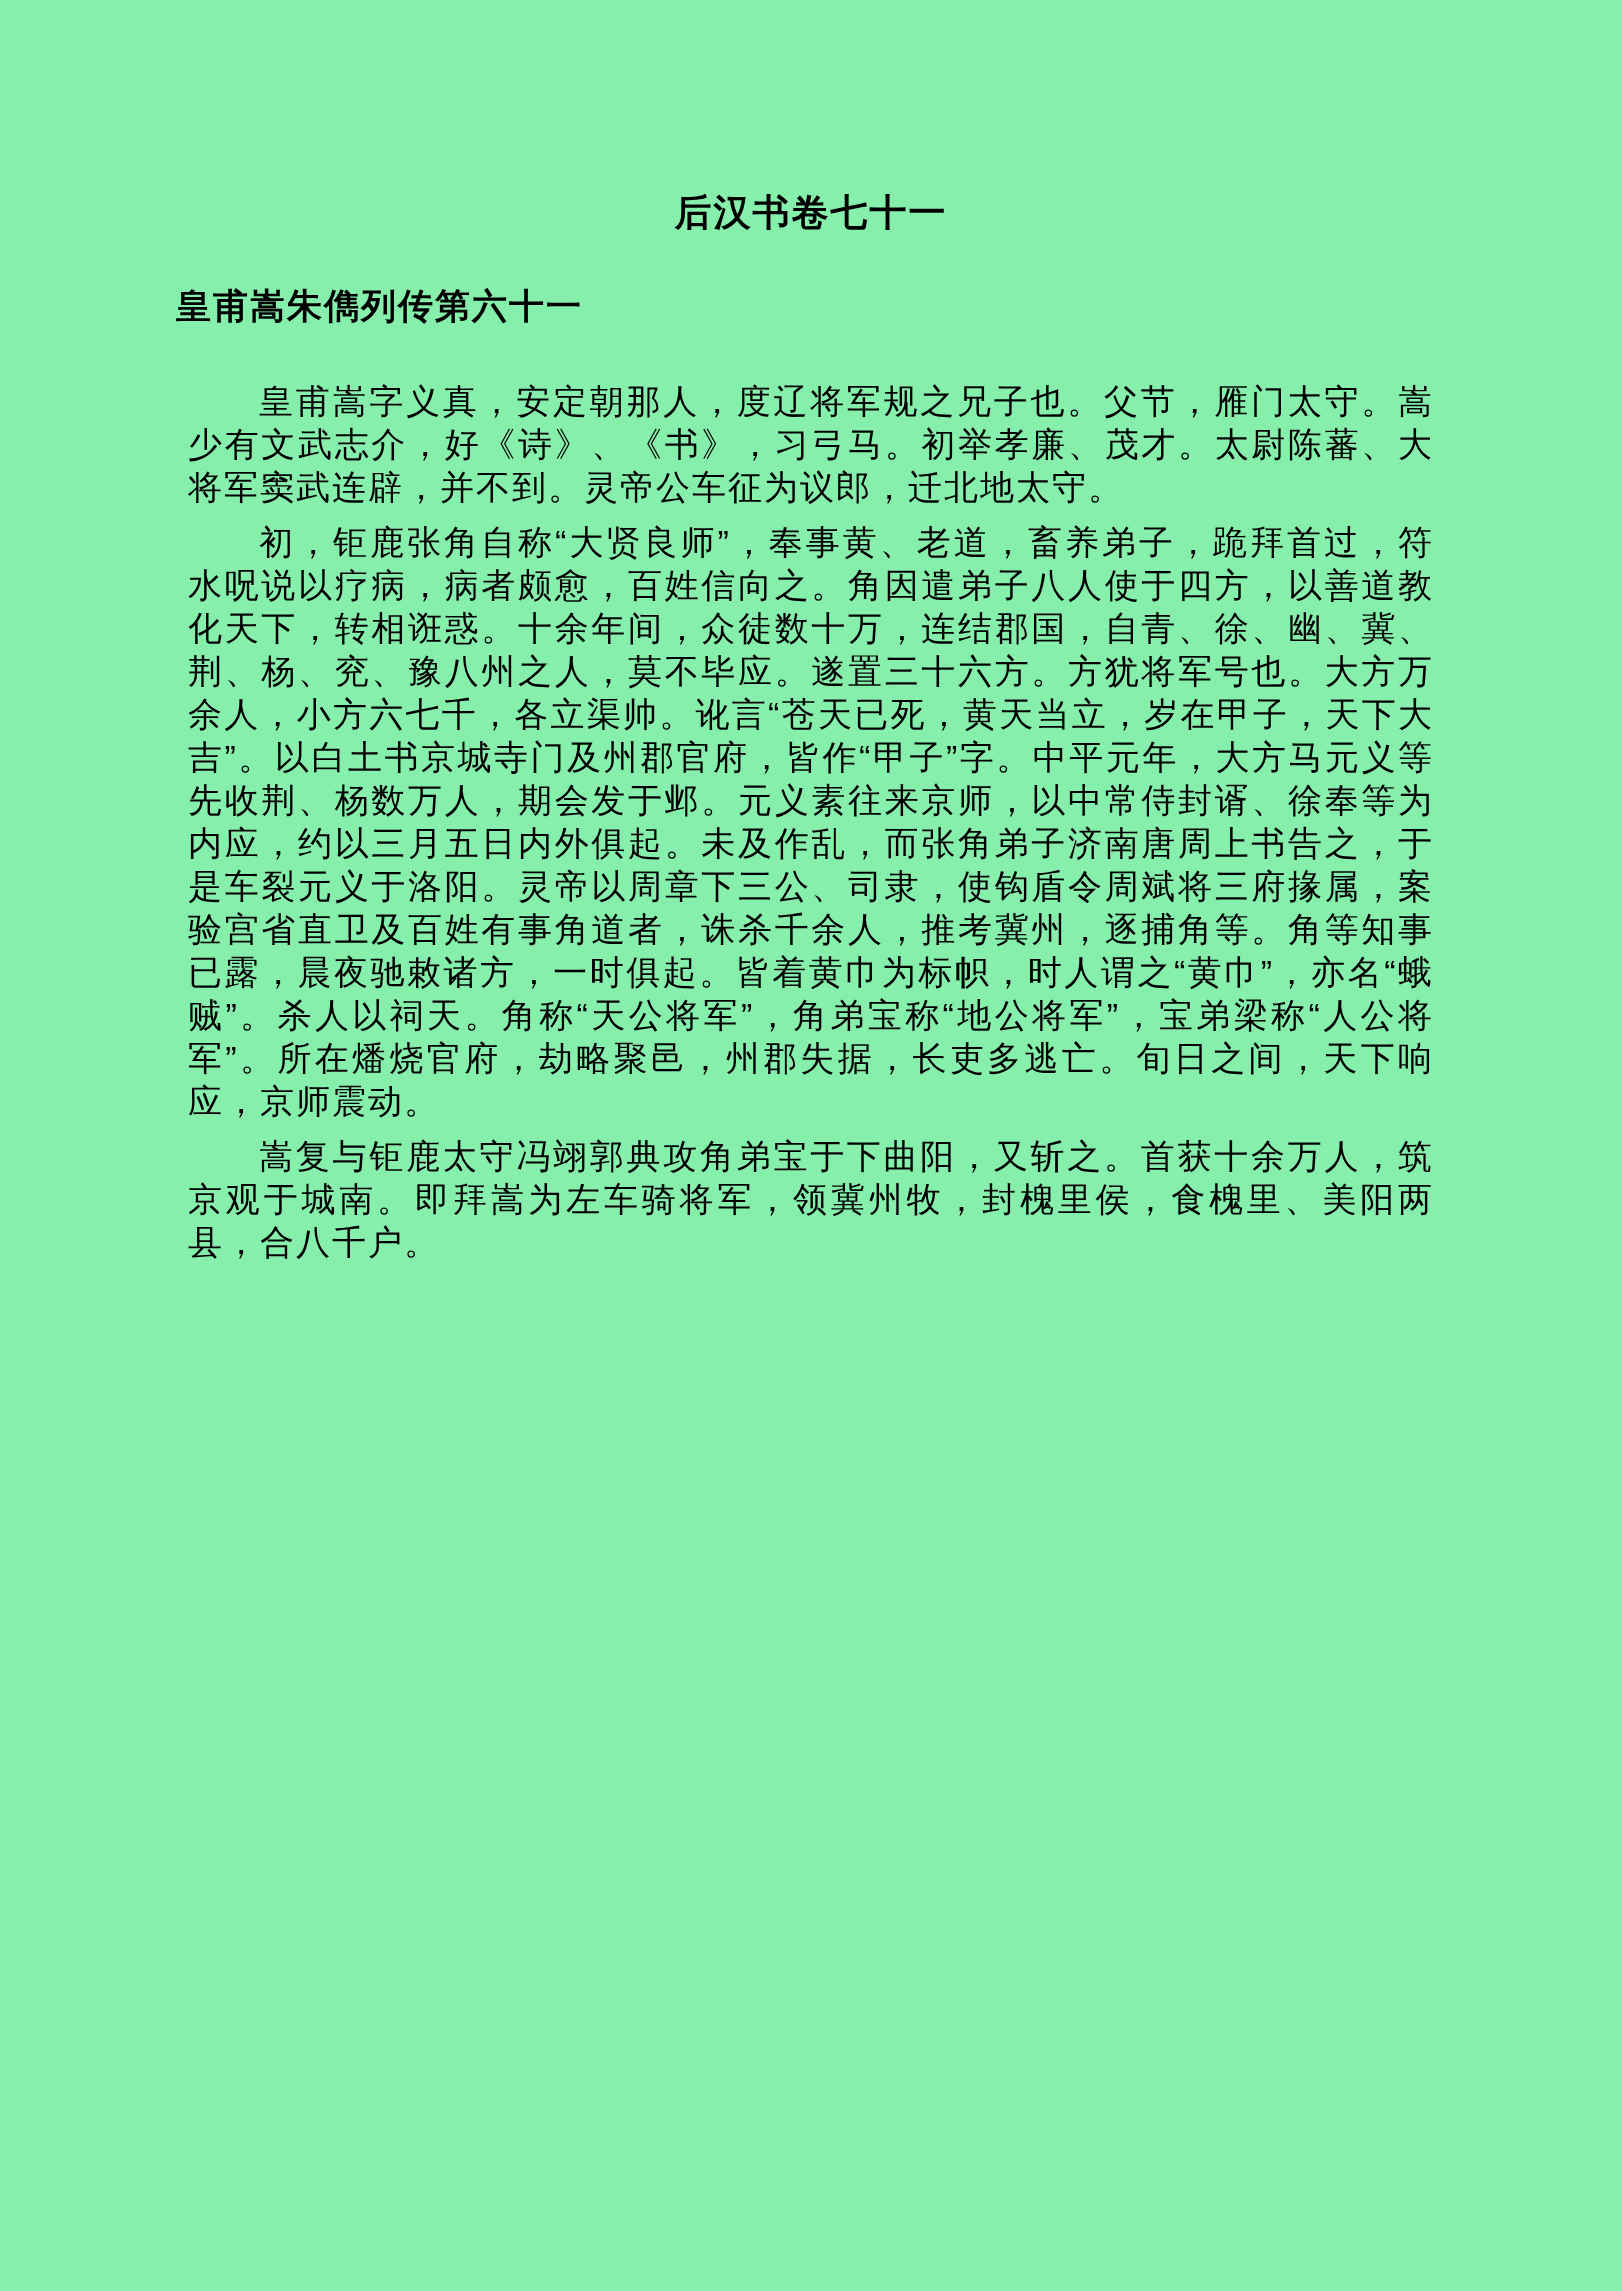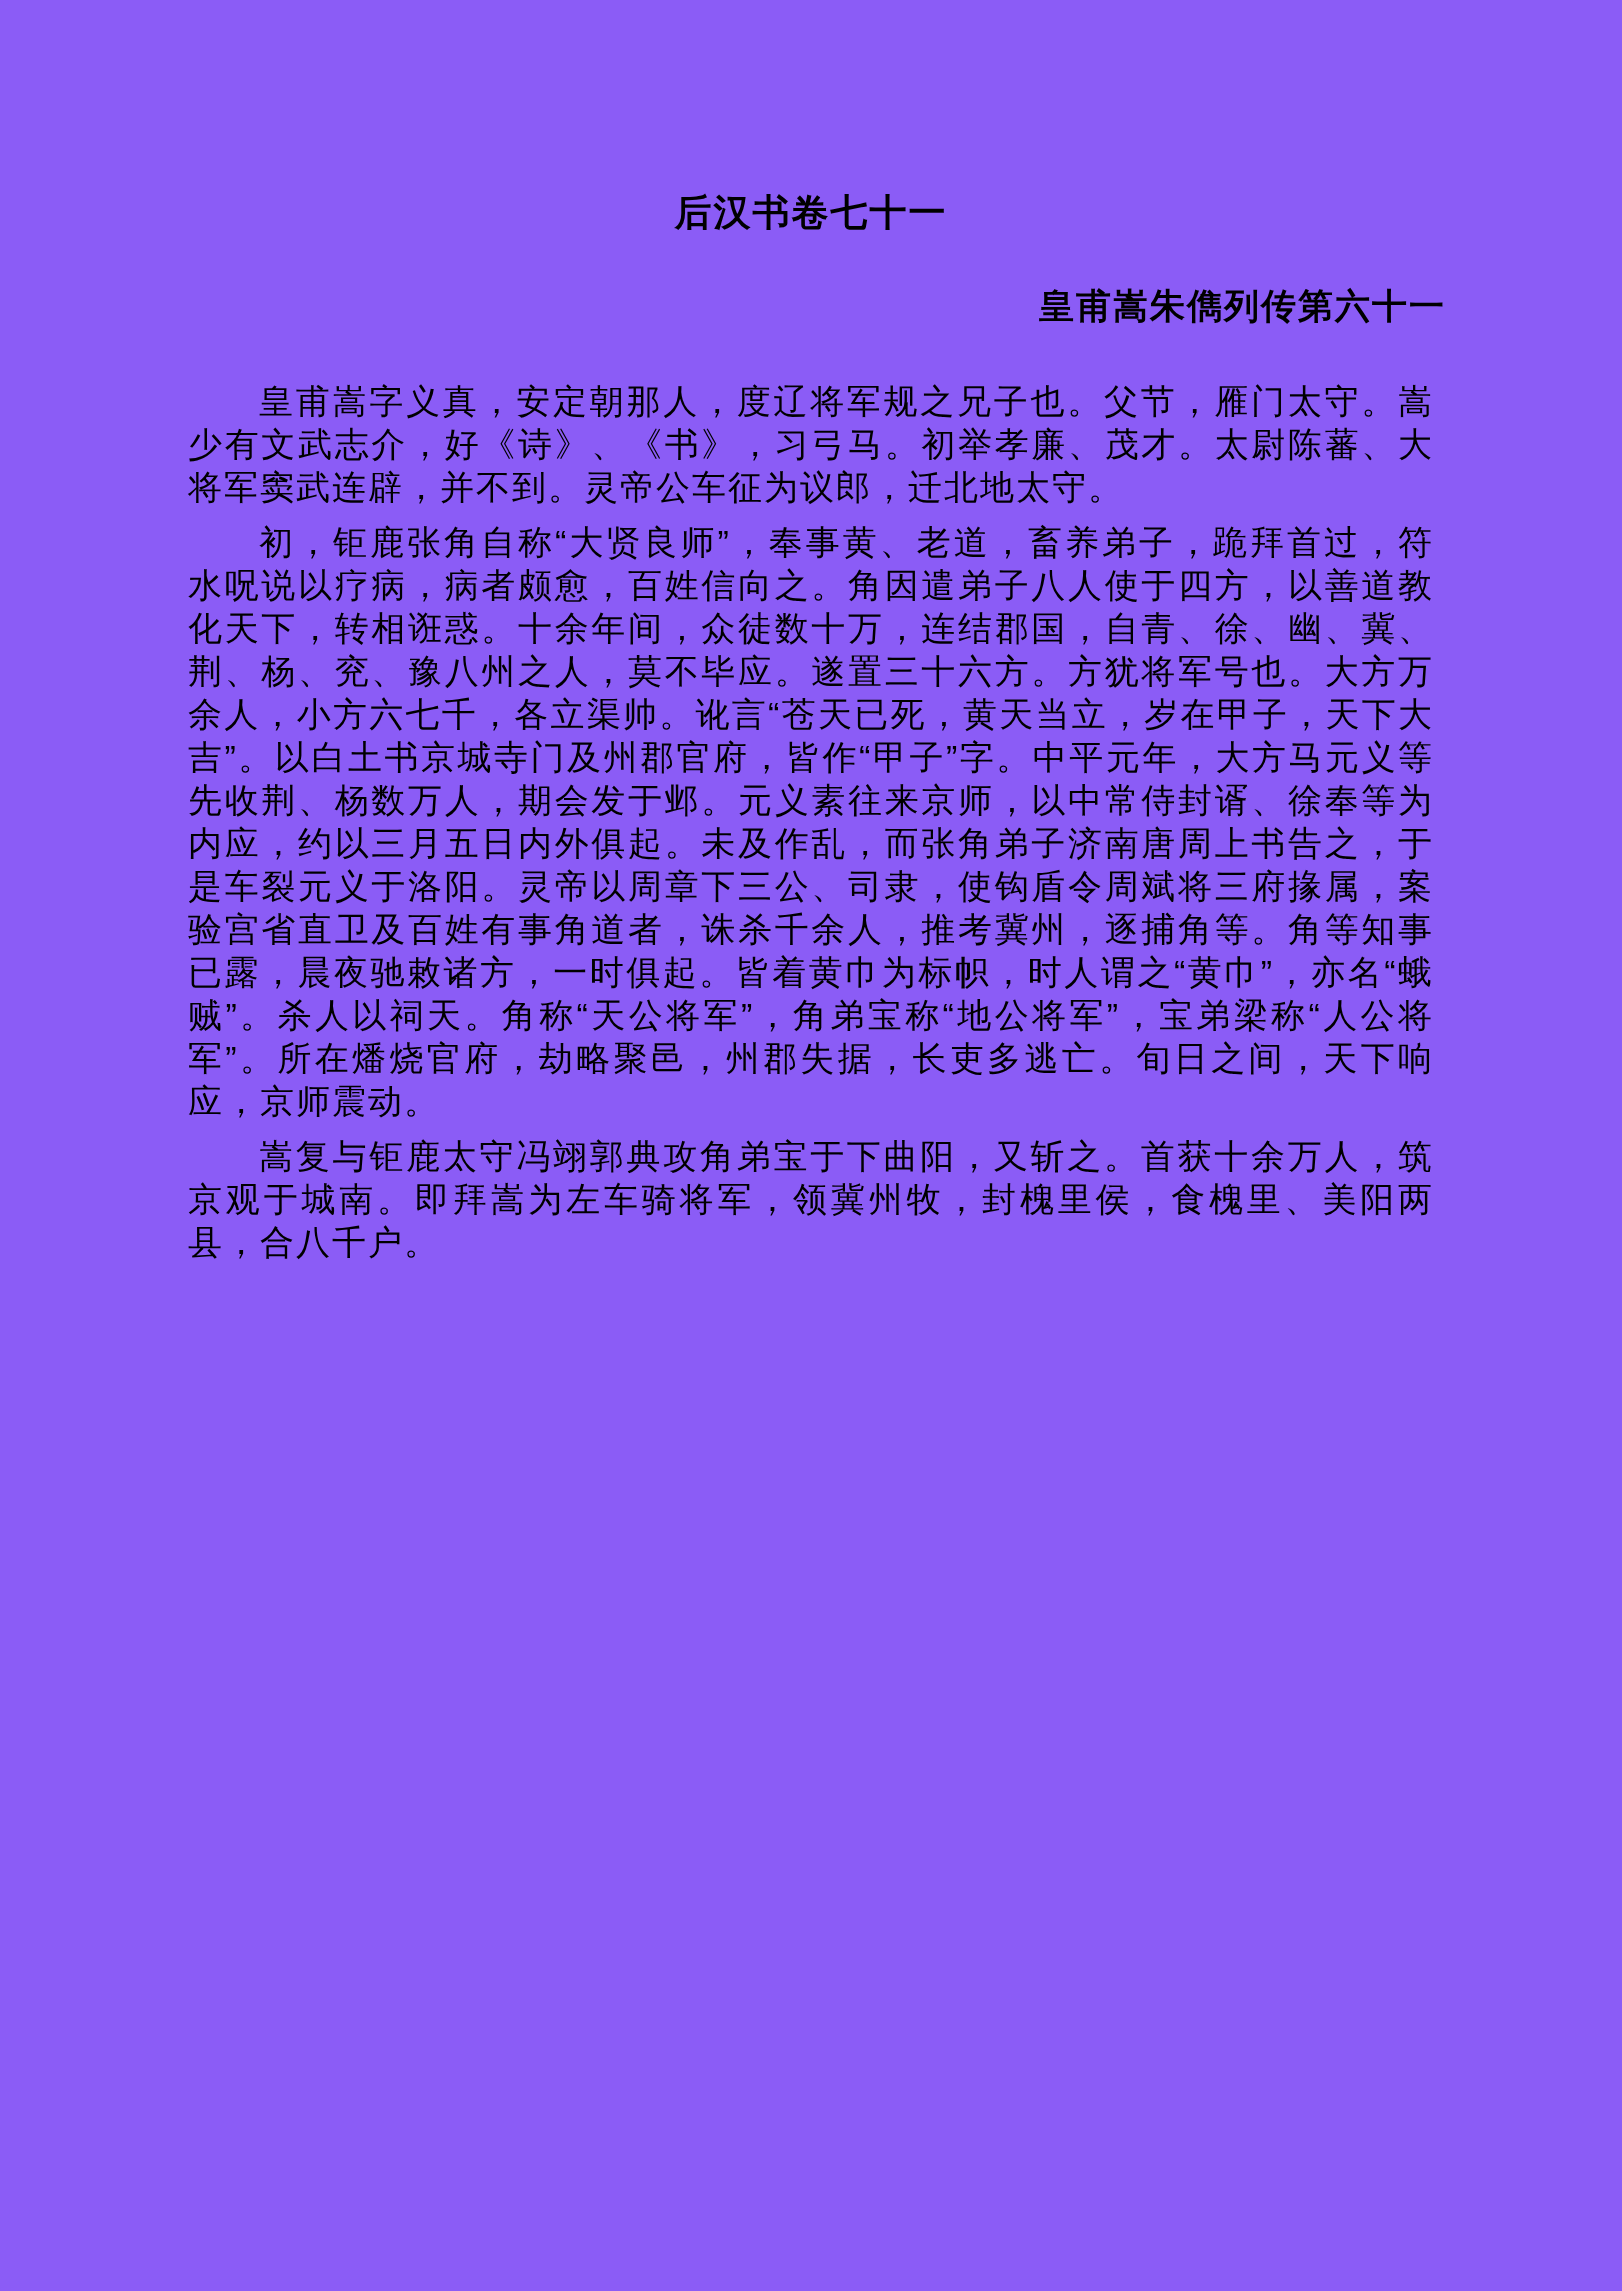--- a/index.html
+++ b/index.html
@@ -4,42 +4,42 @@
 <style>
   html, body {
     margin: 0;
     padding: 0;
     background: #ffffff;
   }
   .page {
     position: relative;
     width: 1622px;
     height: 2292px;
-    background: #8b5cf6;
+    background: #86efac;
     color: #000000;
     font-family: "Liberation Sans", sans-serif;
     overflow: hidden;
     box-sizing: border-box;
   }
   .content {
     width: 1270px;
     margin: 0 auto;
     padding-top: 192px;
   }
   .doc-title {
     margin: 0;
     text-align: center;
     font-size: 37px;
     font-weight: 700;
     line-height: 41px;
     letter-spacing: 2px;
   }
   .doc-subtitle {
     margin: 53px 0 0 0;
-    text-align: right;
+    text-align: left;
     font-size: 35px;
     font-weight: 700;
     line-height: 39px;
     letter-spacing: 2px;
   }
   .body-text {
     margin-top: 55px;
   }
   .body-text p.para {
     margin: 12px;

